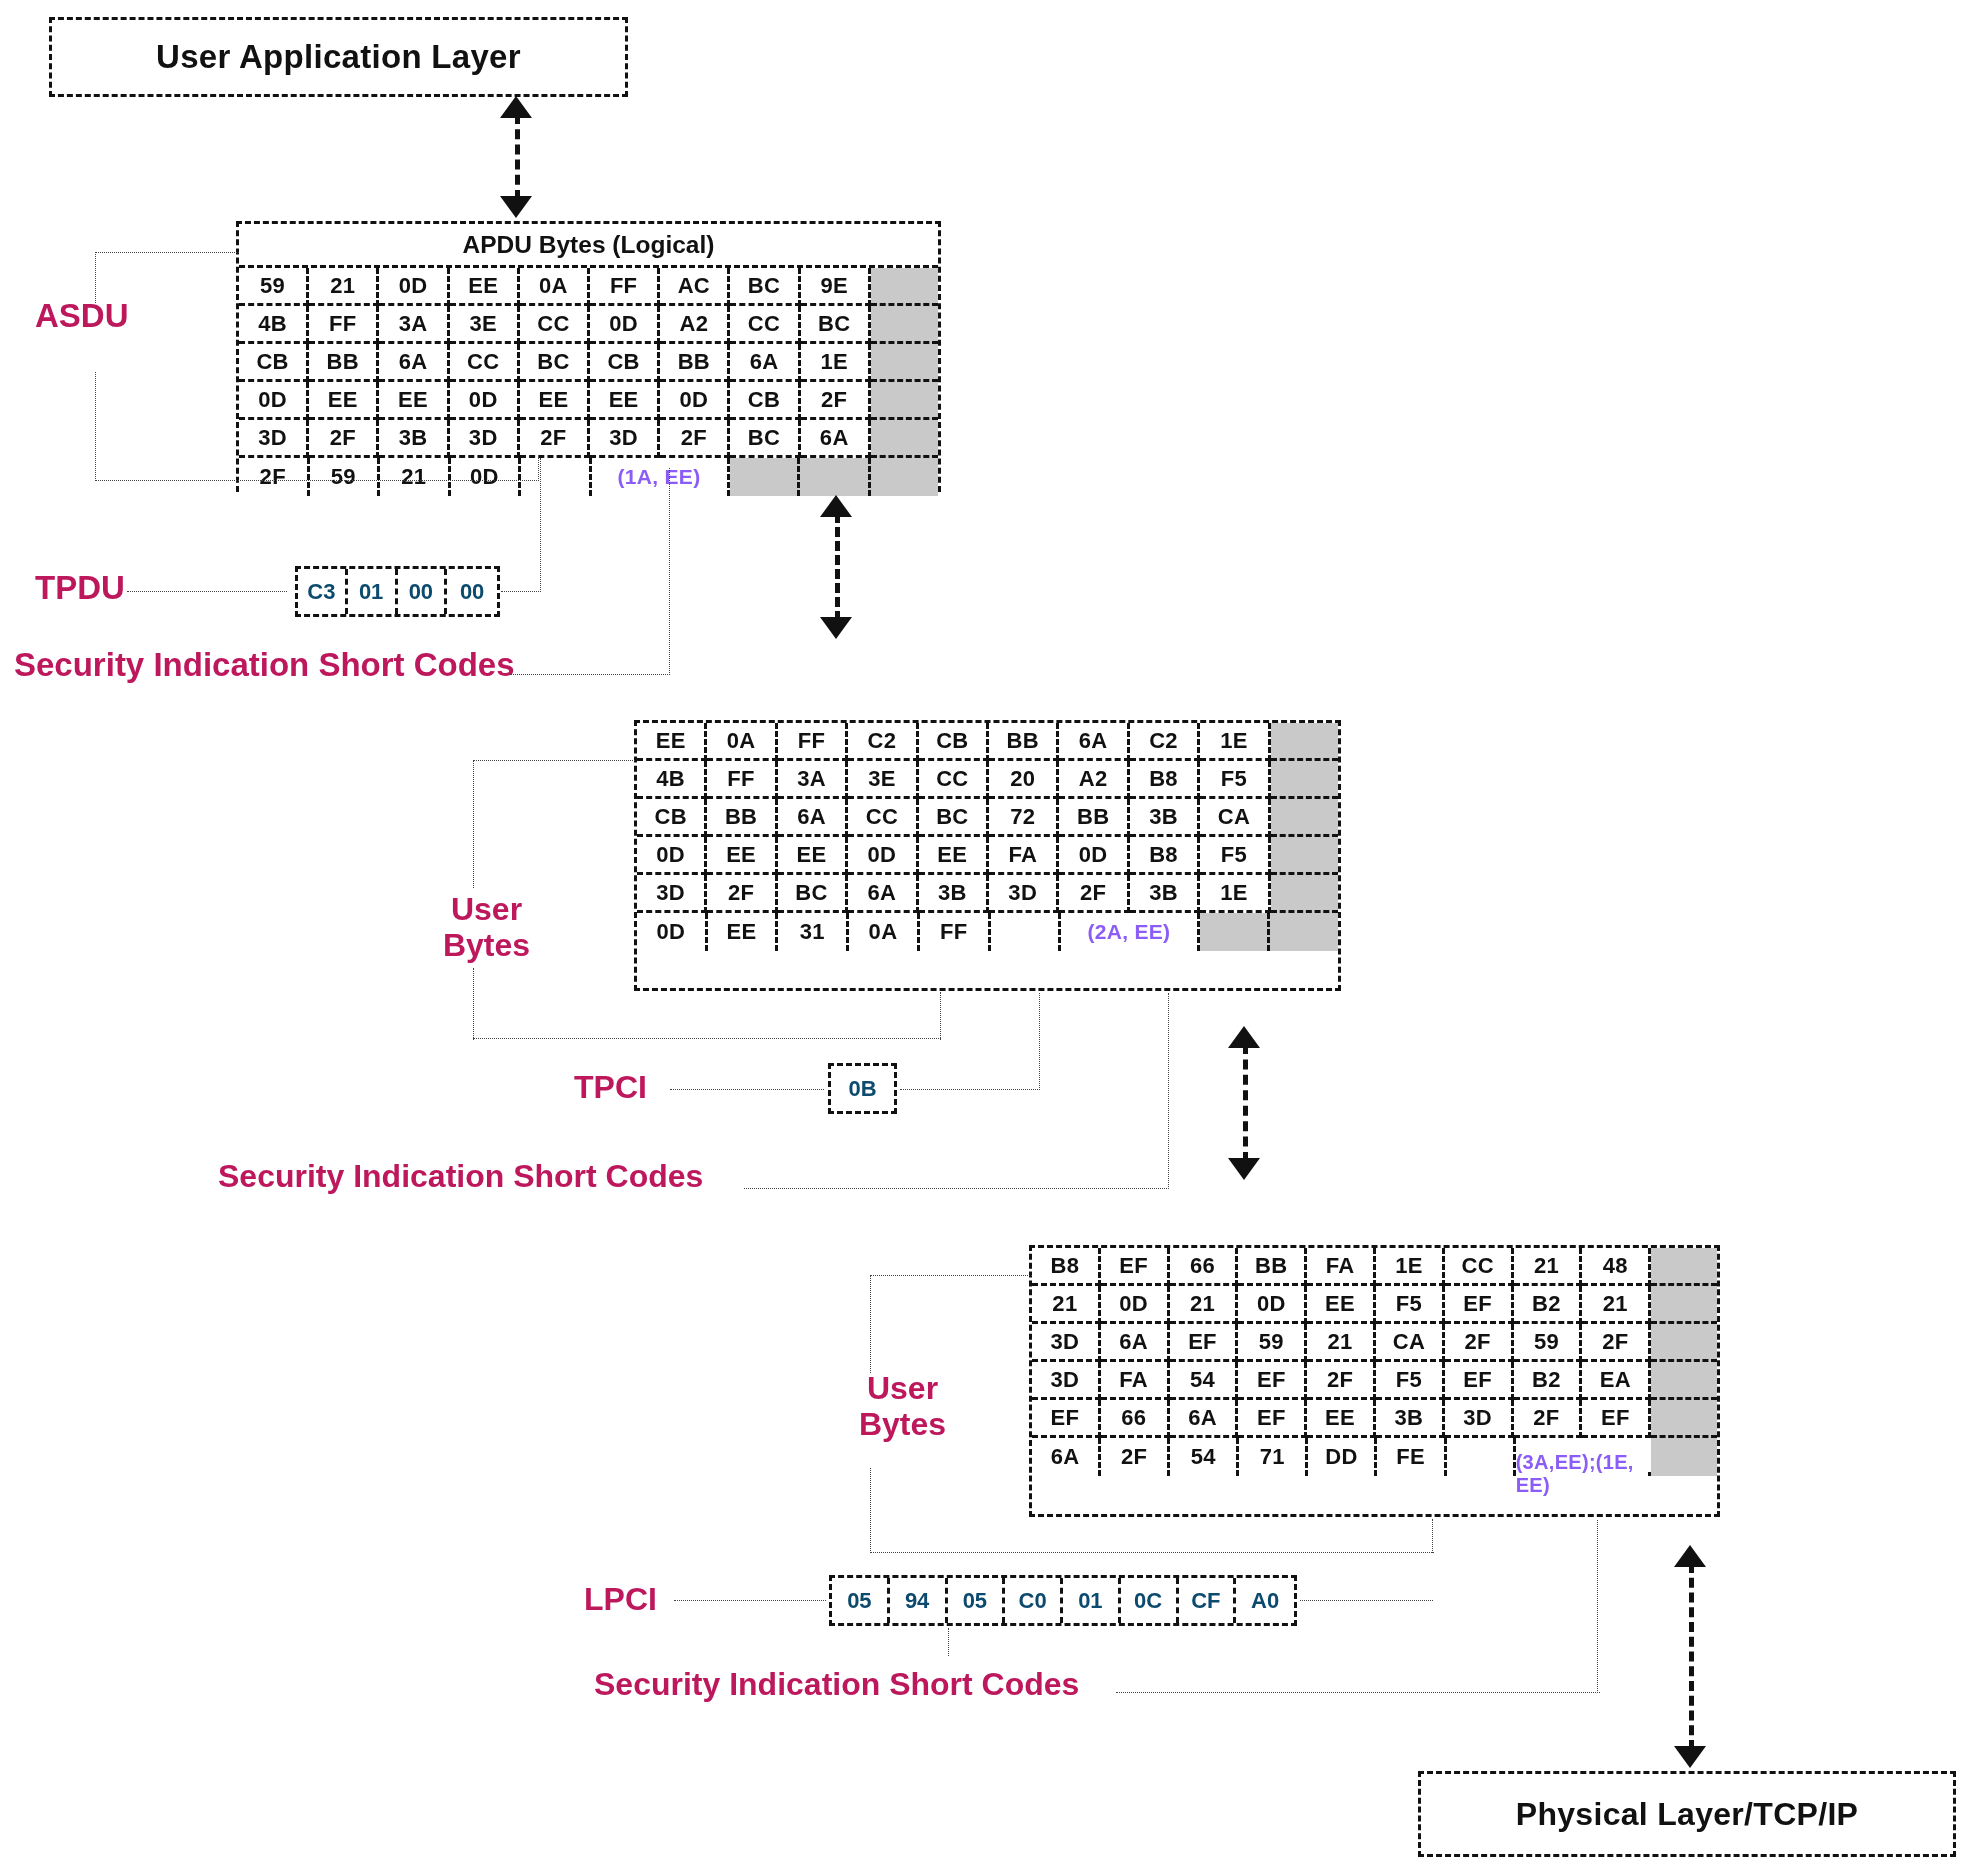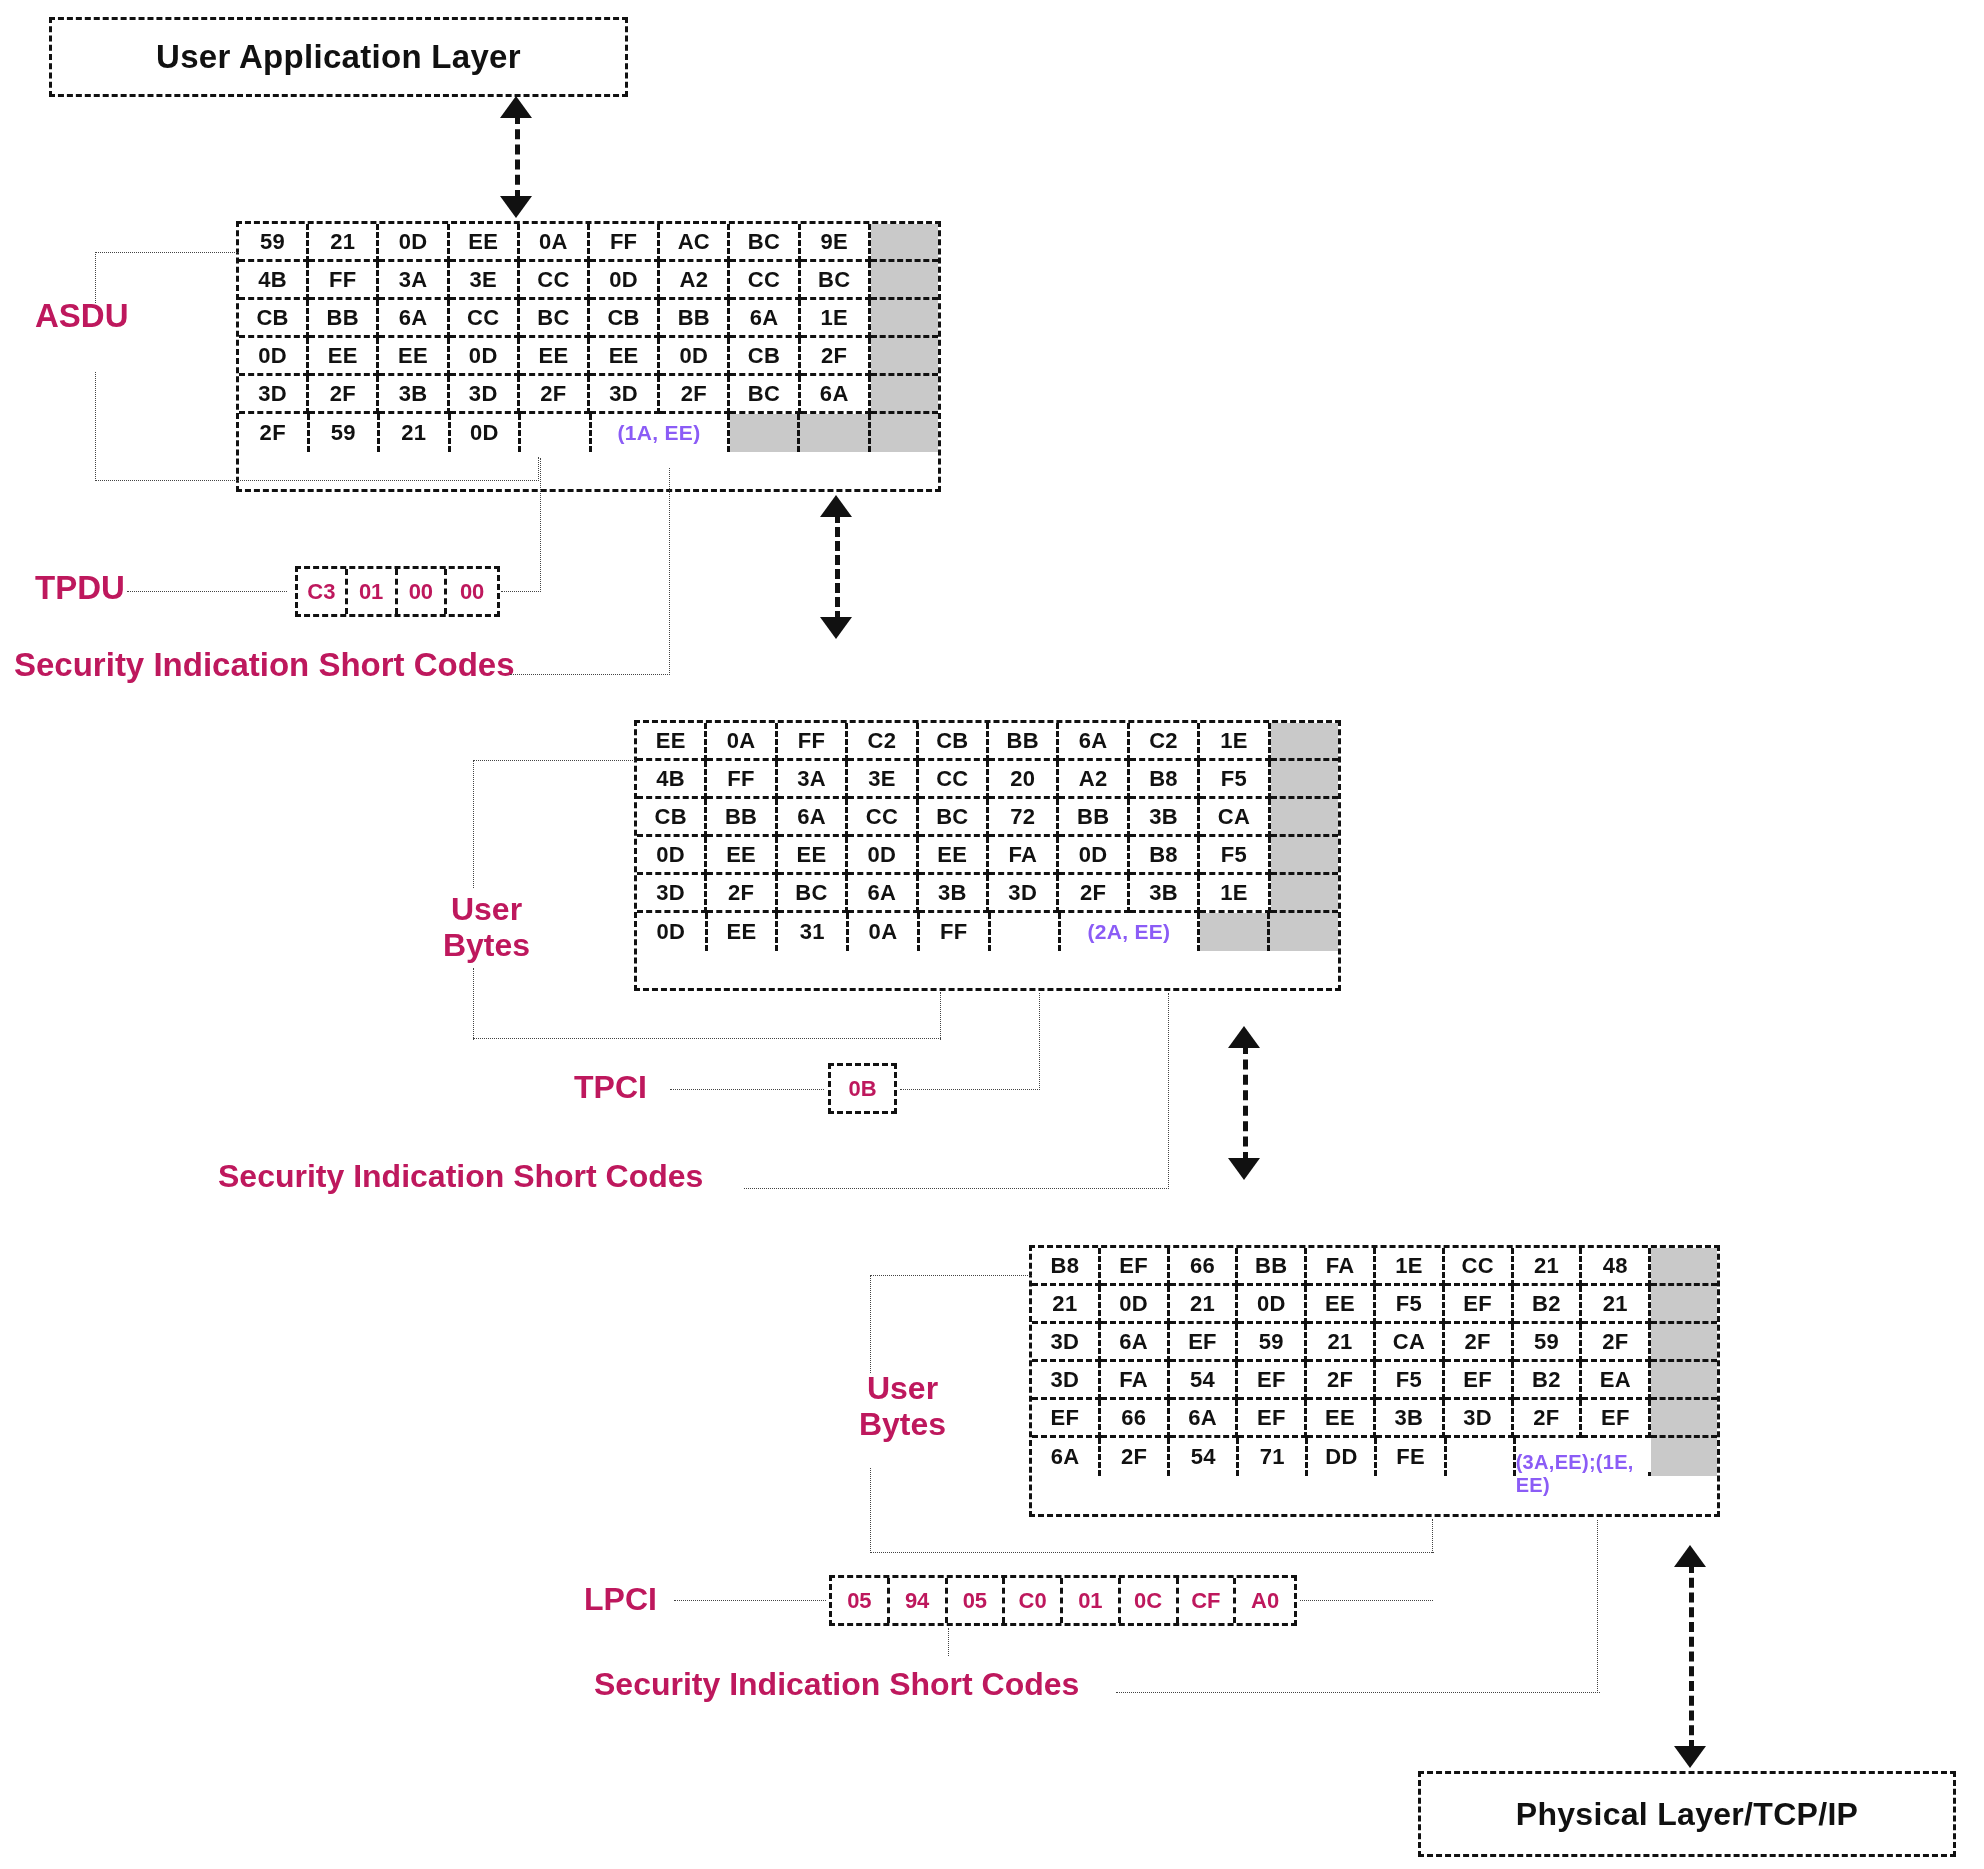--- a/index.html
+++ b/index.html
@@ -61,21 +61,21 @@
   .lbl-sisc2{left:218px;top:1159px;font-size:32px;}
   .lbl-userbytes-l{left:836px;top:1371px;font-size:32px;text-align:center;width:133px;}
   .lbl-lpci{left:584px;top:1582px;font-size:32px;}
   .lbl-sisc3{left:594px;top:1667px;font-size:32px;}
 
   
   .ci-box{position:absolute;border:3.7px dashed #111;background:#fff;display:flex;box-sizing:border-box;}
   .ci-cell{
     border-right:3.2px dashed #111;box-sizing:border-box;
     display:flex;align-items:center;justify-content:center;
-    font-weight:bold;font-size:22px;color:#be185d;text-align:right;
+    font-weight:bold;font-size:22px;color:#0c4a6e;text-align:right;
   }
   .ci-cell:last-child{border-right:none;}
   #apci-box{left:295px;top:566px;width:205px;height:51px;}
   #apci-box .ci-cell{width:25%;}
   #tpci-box{left:828px;top:1063px;width:69px;height:51px;}
   #tpci-box .ci-cell{width:100%;}
   #lpci-box{left:829px;top:1575px;width:468px;height:51px;}
   #lpci-box .ci-cell{width:12.5%;}
 
   
@@ -105,20 +105,21 @@
     <span>User Application Layer</span>
   </div>
 
   <div class="dblarrow" style="left:500px;top:96px;height:122px;">
     <div class="head up"></div>
     <div class="shaft"></div>
     <div class="head down"></div>
   </div>
 
   <div class="pdu" id="apdu-table" style="left:236px;top:221px;width:705px;height:271px;">
+    <div class="pdu-title">APDU Bytes (Logical)</div>
     <div class="pdu-grid">
       <div class="pdu-row">
         <div class="cell">59</div>
         <div class="cell">21</div>
         <div class="cell">0D</div>
         <div class="cell">EE</div>
         <div class="cell">0A</div>
         <div class="cell">FF</div>
         <div class="cell">AC</div>
         <div class="cell">BC</div>

